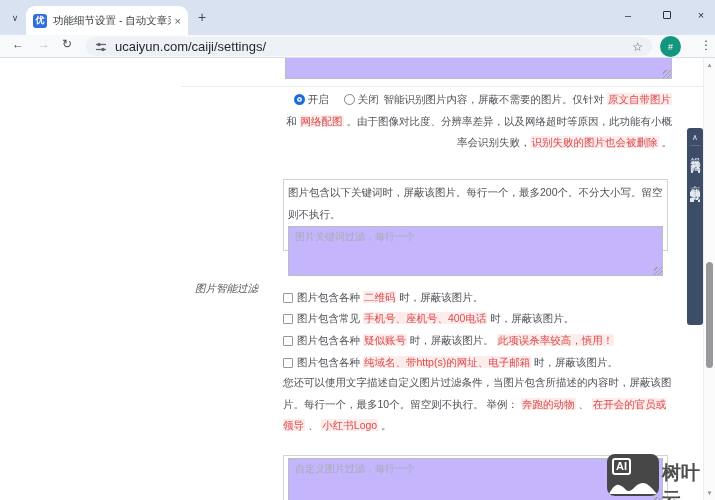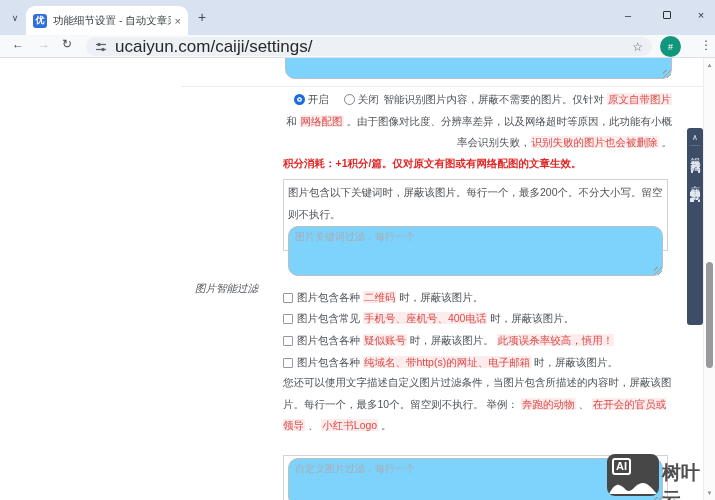--- a/index.html
+++ b/index.html
@@ -24,31 +24,31 @@
   #win-min { left:613px; } #win-max { left:652px; } #win-close { left:686px; }
   .maxbox { width:8px; height:8px; border:1px solid #303134; border-radius:1px; }
 
   .toolbar { position:absolute; left:0; top:35px; width:715px; height:23px;
              background:#f8f9fb; border-bottom:1px solid #dcdfe3; }
   .navic { position:absolute; top:37px; font-size:12px; color:#494c50; }
   #nav-back { left:12px; } #nav-fwd { left:38px; color:#bcc0c7; } #nav-refresh { left:62px; }
   .omnibox { position:absolute; left:86px; top:37px; width:566px; height:19px; border-radius:10px;
              background:#edf0f4; display:flex; align-items:center; padding:0 9px; }
   .tune { margin-right:8px; flex:0 0 auto; display:flex; }
-  .url { font-size:17px; color:#27292c; flex:1; white-space:nowrap; overflow:hidden; }
+  .url { font-size:13px; color:#27292c; flex:1; white-space:nowrap; overflow:hidden; }
   .star { font-size:12px; color:#5f6368; flex:0 0 auto; }
   .avatar { position:absolute; left:660px; top:36px; width:21px; height:21px; border-radius:50%;
             background:#12967e; color:#fff; font-size:9px; display:flex; align-items:center; justify-content:center; }
   .menu-dots { position:absolute; left:700px; top:38px; font-size:12px; color:#45494e; }
 
   
   .webpage { position:absolute; left:0; top:58px; width:703px; height:442px; background:#fff;
              overflow:hidden; font-size:10.5px; color:#4e5257; }
   .ta-wrap { position:relative; }
-  .ta { width:100%; height:100%; border:1px solid #b9bdc4; border-radius:10px; background:#7dd3fc;
+  .ta { width:100%; height:100%; border:1px solid #b9bdc4; border-radius:0; background:#c4b5fd;
         font-size:10px; color:#4e5257; padding:3px 6px; resize:none; font-family:inherit; display:block; }
   .ta::placeholder { color:#a9adb3; }
   .grip { position:absolute; right:1px; bottom:1px; width:8px; height:8px;
           background:repeating-linear-gradient(135deg, transparent 0 2px, #9aa0a6 2px 3px); }
   #top-ta-wrap { position:absolute; left:285px; top:-24px; width:387px; height:45px; }
   .divider { position:absolute; left:181px; top:28px; width:522px; height:1px; background:#ececec; }
 
   .p1 { position:absolute; left:283px; top:31px; width:389px; line-height:21.5px;text-align:right; }
   .radio { display:inline-block; width:11px; height:11px; border-radius:50%;
            vertical-align:-1.5px; margin-right:3px; }
@@ -145,21 +145,20 @@
     </div>
 
     <div class="divider"></div>
 
     <div class="p1">
       <span class="radio on"></span><span class="radio-label">开启</span>
       <span class="radio off"></span><span class="radio-label">关闭</span>
       <span><span>智能识别图片内容，屏蔽不需要的图片。仅针对 </span><span class="hl">原文自带图片</span><span> 和 </span><span class="hl">网络配图</span><span> 。由于图像对比度、分辨率差异，以及网络超时等原因，此功能有小概率会识别失败，</span><span class="hl">识别失败的图片也会被删除</span><span> 。</span></span>
     </div>
 
-    <div class="note">积分消耗：+1积分/篇。仅对原文有图或有网络配图的文章生效。</div>
 
     <div class="boxA">
       <div class="desc">图片包含以下关键词时，屏蔽该图片。每行一个，最多200个。不分大小写。留空则不执行。</div>
       <div class="ta-wrap">
         <textarea class="ta" placeholder="图片关键词过滤，每行一个" style=""></textarea>
         <span class="grip"></span>
       </div>
     </div>
 
     <div class="side-label">图片智能过滤</div>

